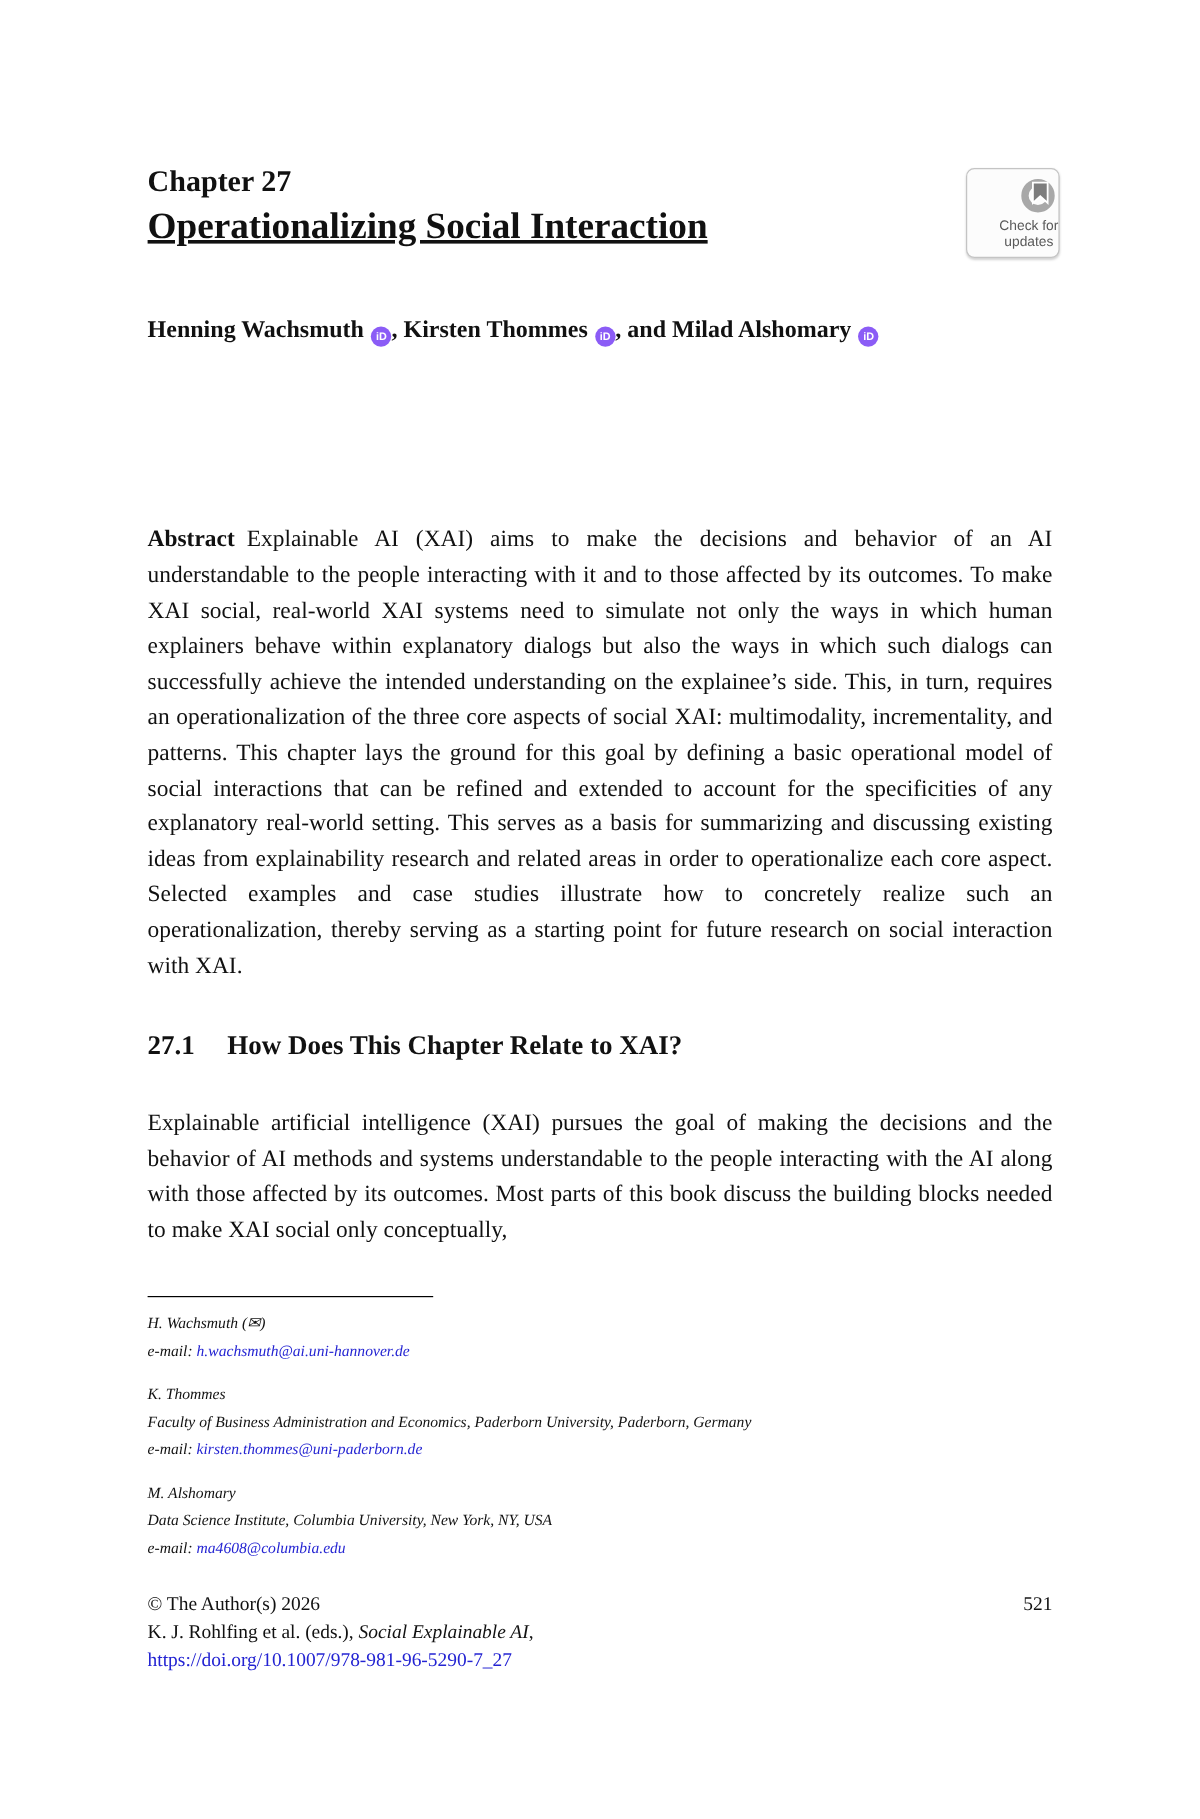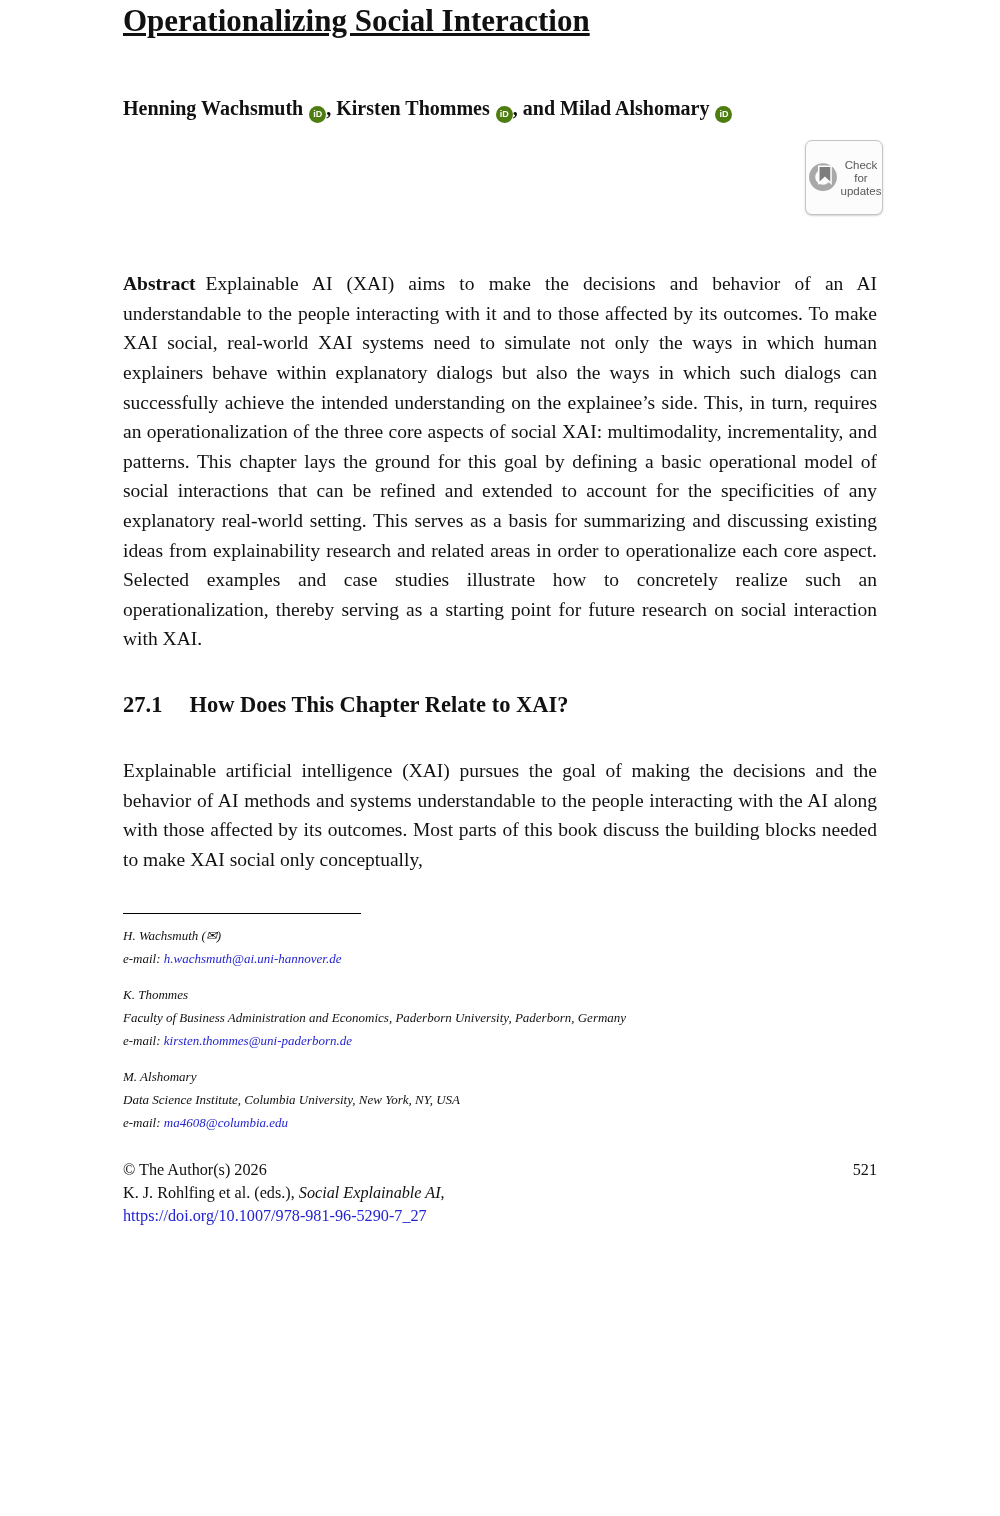--- a/index.html
+++ b/index.html
@@ -43,21 +43,22 @@
     position: absolute;
     left: 805px;
     top: 140px;
     width: 76px;
     height: 73px;
     background: #fcfcfc;
     border: 1px solid #c4c4c4;
     border-radius: 7px;
     box-shadow: 0 1px 2px rgba(0,0,0,0.18);
     display: flex;
-    align-items: center;
+    flex-direction: column;
+    align-items: flex-end;
     justify-content: center;
     cursor: pointer;
   }
   .update-badge .badge-text {
     font-family: "Liberation Sans", sans-serif;
     font-size: 11.5px;
     line-height: 13px;
     color: #595959;
     text-align: center;
     margin-top: 2px;
@@ -68,21 +69,21 @@
     margin-top: 57px;
     font-size: 20px;
     font-weight: bold;
     line-height: 1.25;
   }
   .orcid-icon {
     display: inline-block;
     width: 17px;
     height: 17px;
     border-radius: 50%;
-    background: #4d7c0f;
+    background: #8b5cf6;
     color: #ffffff;
     font-family: "Liberation Sans", sans-serif;
     font-size: 9px;
     font-weight: bold;
     text-align: center;
     line-height: 17px;
     vertical-align: -2px;
     margin-left: 6px;
   }
 
@@ -170,20 +171,21 @@
       </svg>
     </span>
     <div class="badge-text">
       <div>Check for</div>
       <div>updates</div>
     </div>
   </div>
 
   <div class="content">
 
+    <div class="chapter-label">Chapter 27</div>
     <div class="chapter-title">Operationalizing Social Interaction</div>
 
     <div class="authors-line">
       <span>Henning Wachsmuth</span><span class="orcid-icon">iD</span><span>, </span><span>Kirsten Thommes</span><span class="orcid-icon">iD</span><span>, and </span><span>Milad Alshomary</span><span class="orcid-icon">iD</span>
     </div>
 
     <div class="abstract">
       <span class="abstract-label">Abstract</span><span>Explainable AI (XAI) aims to make the decisions and behavior of an AI understandable to the people interacting with it and to those affected by its outcomes. To make XAI social, real-world XAI systems need to simulate not only the ways in which human explainers behave within explanatory dialogs but also the ways in which such dialogs can successfully achieve the intended understanding on the explainee’s side. This, in turn, requires an operationalization of the three core aspects of social XAI: multimodality, incrementality, and patterns. This chapter lays the ground for this goal by defining a basic operational model of social interactions that can be refined and extended to account for the specificities of any explanatory real-world setting. This serves as a basis for summarizing and discussing existing ideas from explainability research and related areas in order to operationalize each core aspect. Selected examples and case studies illustrate how to concretely realize such an operationalization, thereby serving as a starting point for future research on social interaction with XAI.</span>
     </div>
 

